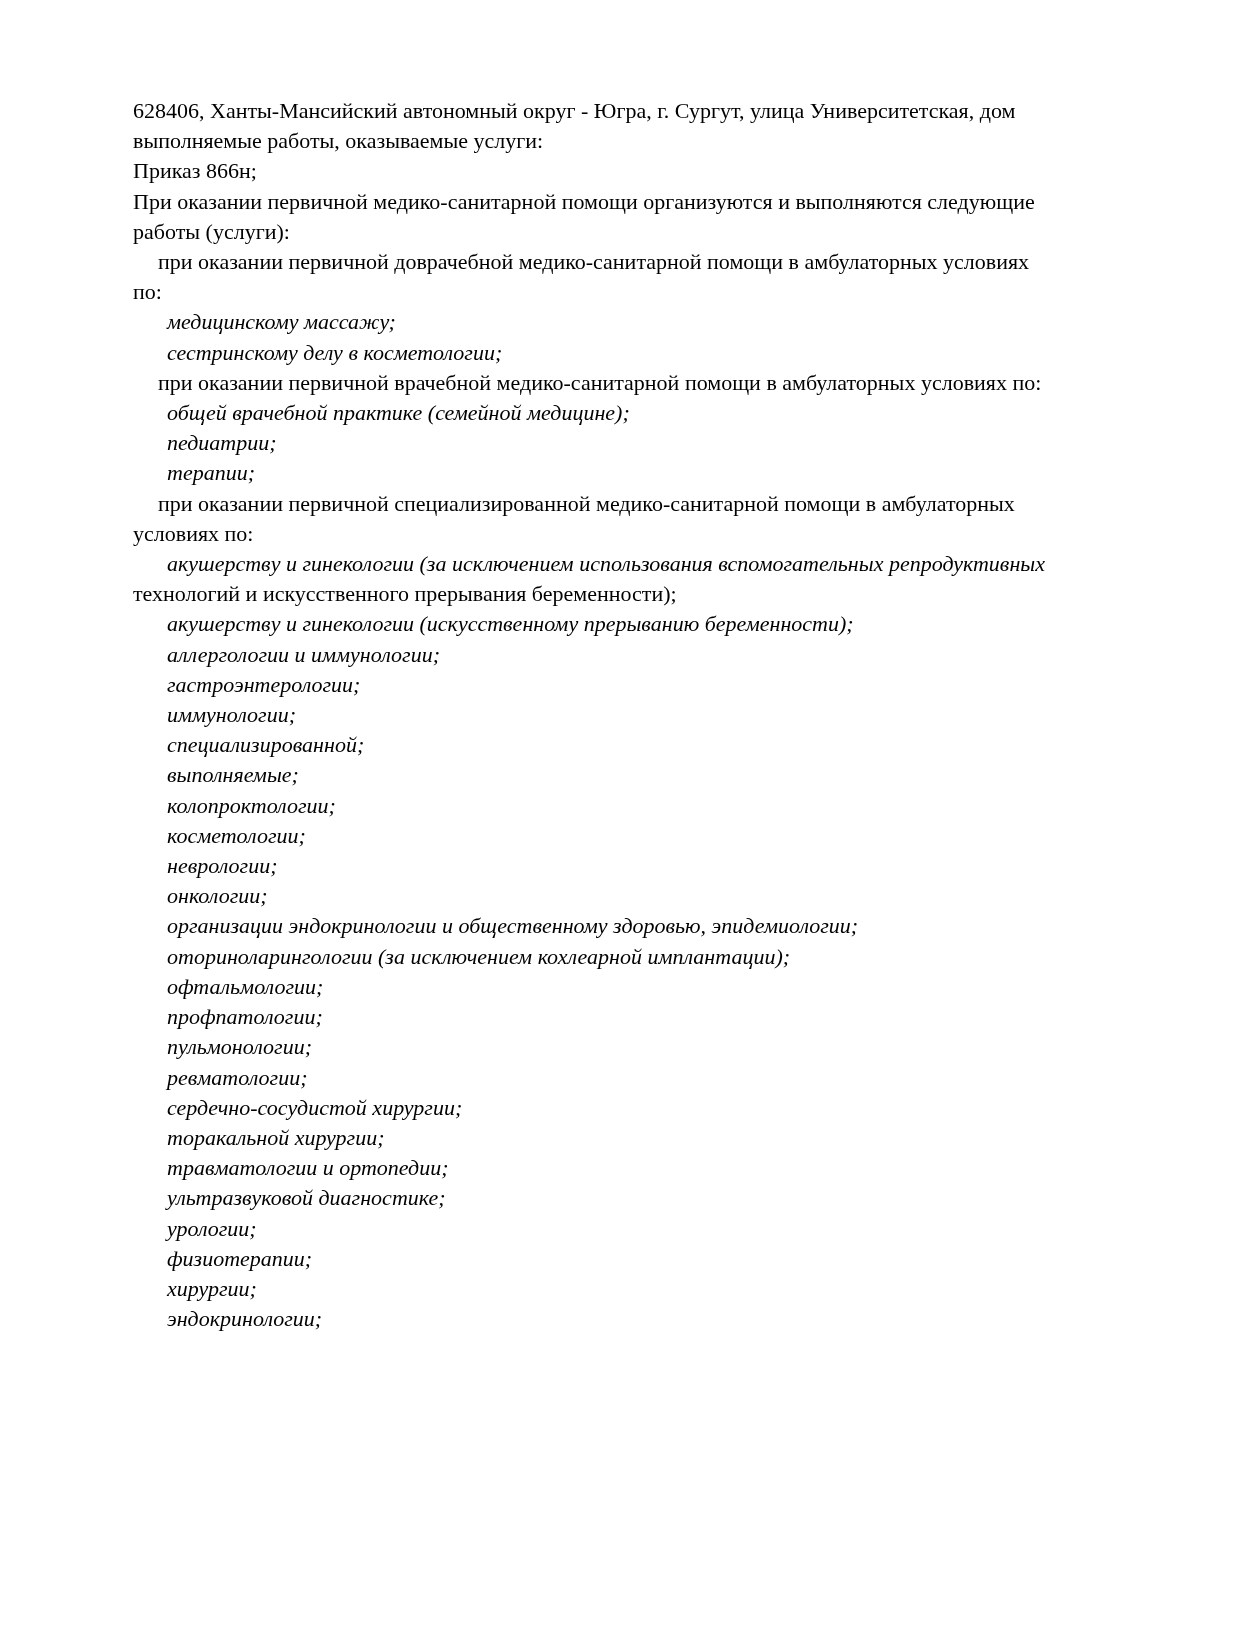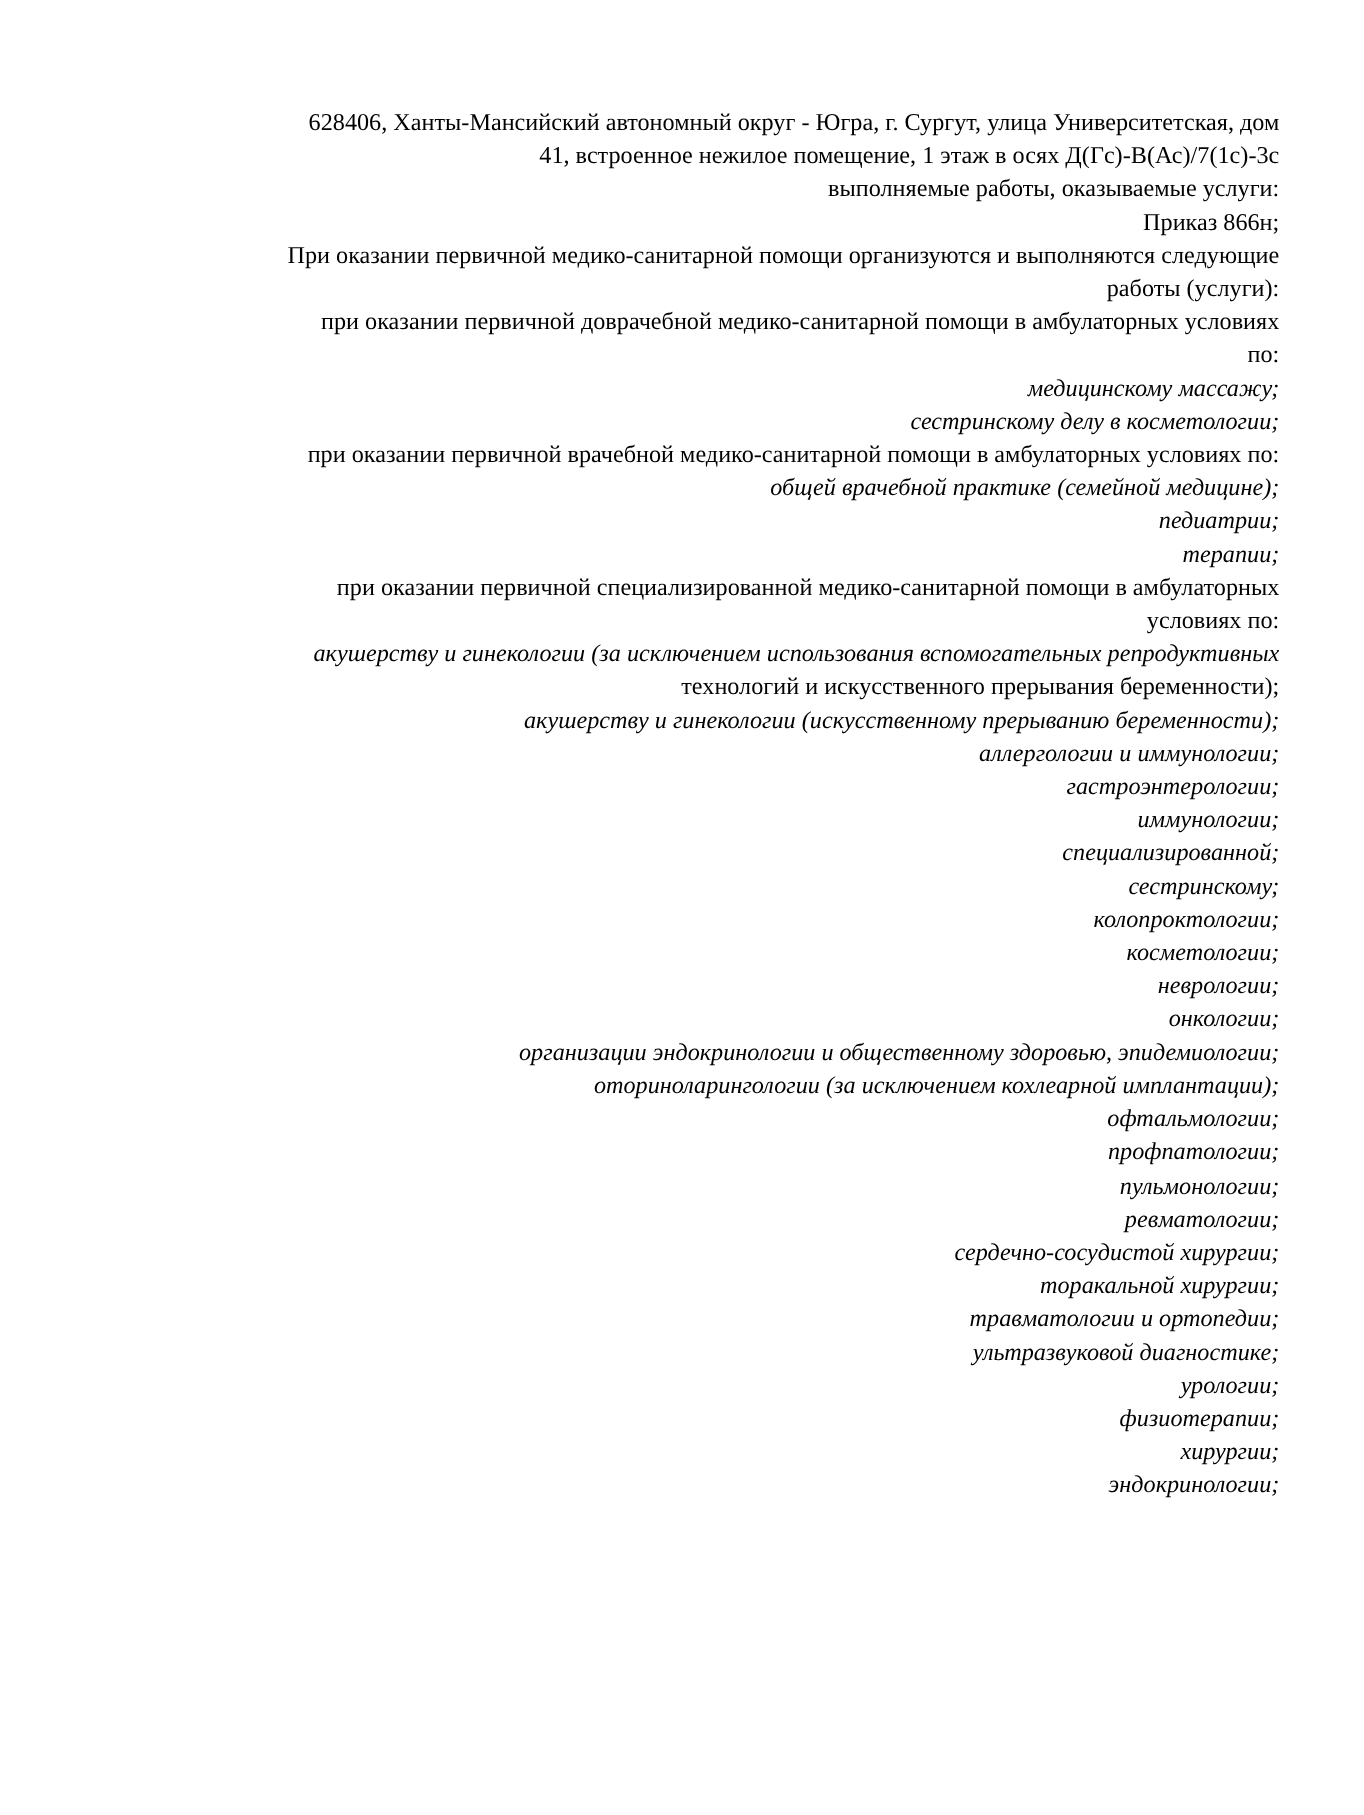--- a/index.html
+++ b/index.html
@@ -20,33 +20,31 @@
     left: 133px;
     top: 96px;
     width: 1030px;
     font-size: 22px;
     line-height: 30.2px;
     color: #000000;
   }
   .line {
     white-space: pre;
     min-height: 30.2px;
-    text-align: right;
   }
   .indent-0 { padding-left: 0; }
   .indent-1 { padding-left: 25px; }
   .indent-2 { padding-left: 34px; font-style: italic; }
 </style>
 </head>
 <body>
 
 <div class="page">
   <div class="textblock">
       <div class="line indent-0">628406, Ханты-Мансийский автономный округ - Югра, г. Сургут, улица Университетская, дом</div>
-      <div class="line indent-0">41, встроенное нежилое помещение, 1 этаж в осях Д(Гс)-В(Ас)/7(1с)-3с</div>
       <div class="line indent-0">выполняемые работы, оказываемые услуги:</div>
       <div class="line indent-0">Приказ 866н;</div>
       <div class="line indent-0">При оказании первичной медико-санитарной помощи организуются и выполняются следующие</div>
       <div class="line indent-0">работы (услуги):</div>
       <div class="line indent-1">при оказании первичной доврачебной медико-санитарной помощи в амбулаторных условиях</div>
       <div class="line indent-0">по:</div>
       <div class="line indent-2">медицинскому массажу;</div>
       <div class="line indent-2">сестринскому делу в косметологии;</div>
       <div class="line indent-1">при оказании первичной врачебной медико-санитарной помощи в амбулаторных условиях по:</div>
       <div class="line indent-2">общей врачебной практике (семейной медицине);</div>
@@ -54,21 +52,21 @@
       <div class="line indent-2">терапии;</div>
       <div class="line indent-1">при оказании первичной специализированной медико-санитарной помощи в амбулаторных</div>
       <div class="line indent-0">условиях по:</div>
       <div class="line indent-2">акушерству и гинекологии (за исключением использования вспомогательных репродуктивных</div>
       <div class="line indent-0">технологий и искусственного прерывания беременности);</div>
       <div class="line indent-2">акушерству и гинекологии (искусственному прерыванию беременности);</div>
       <div class="line indent-2">аллергологии и иммунологии;</div>
       <div class="line indent-2">гастроэнтерологии;</div>
       <div class="line indent-2">иммунологии;</div>
       <div class="line indent-2">специализированной;</div>
-      <div class="line indent-2">сестринскому;</div>
+      <div class="line indent-2">выполняемые;</div>
       <div class="line indent-2">колопроктологии;</div>
       <div class="line indent-2">косметологии;</div>
       <div class="line indent-2">неврологии;</div>
       <div class="line indent-2">онкологии;</div>
       <div class="line indent-2">организации эндокринологии и общественному здоровью, эпидемиологии;</div>
       <div class="line indent-2">оториноларингологии (за исключением кохлеарной имплантации);</div>
       <div class="line indent-2">офтальмологии;</div>
       <div class="line indent-2">профпатологии;</div>
       <div class="line indent-2">пульмонологии;</div>
       <div class="line indent-2">ревматологии;</div>

